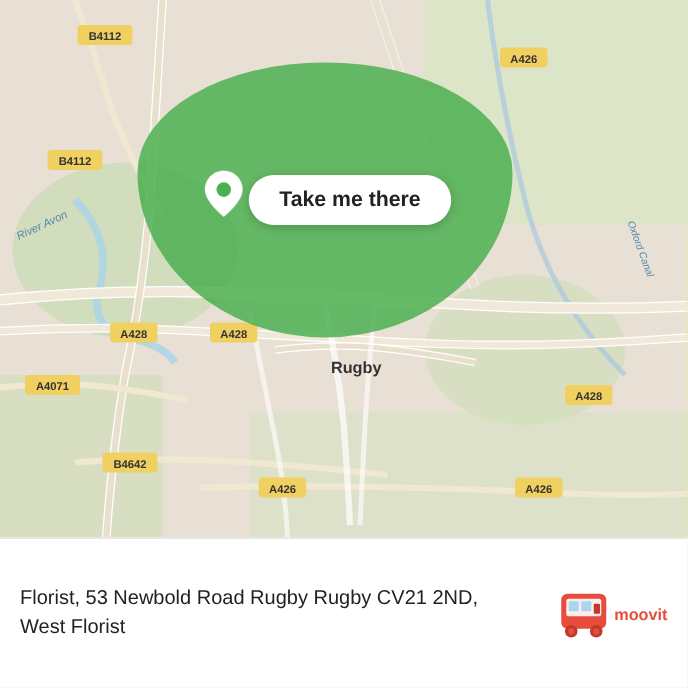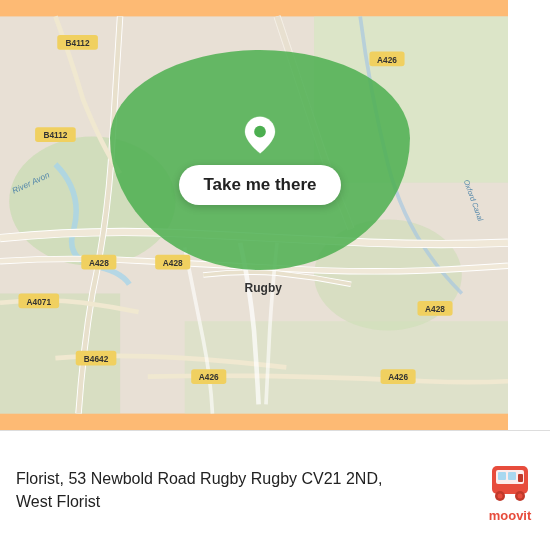--- a/index.html
+++ b/index.html
@@ -5,46 +5,46 @@
     * { margin: 0; padding: 0; box-sizing: border-box; }
     body {
       width: 550px;
       height: 550px;
       overflow: hidden;
       font-family: Arial, sans-serif;
       position: relative;
     }
 
     #map-container {
-      width: 508px;
+      width: 550px;
       height: 430px;
       position: relative;
       overflow: hidden;
-      background-color: #fdba74;
+      background-color: #bef264;
     }
 
     
     .map-svg {
       width: 100%;
       height: 100%;
       position: absolute;
       top: 0; left: 0;
     }
 
     
     .map-overlay-circle {
       position: absolute;
       top: 50px;
       left: 110px;
       width: 300px;
       height: 220px;
       background: rgba(76, 175, 80, 0.85);
       border-radius: 50% 50% 50% 50% / 40% 40% 60% 60%;
       display: flex;
-      flex-direction: column;
+      flex-direction: row;
       align-items: center;
       justify-content: center;
       z-index: 10;
     }
 
     .map-pin {
       width: 40px;
       height: 40px;
       margin-bottom: 10px;
     }
@@ -86,21 +86,21 @@
 
     .info-address {
       font-size: 16px;
       color: #222;
       font-weight: 500;
       line-height: 1.4;
     }
 
     .moovit-logo {
       display: flex;
-      flex-direction: column;
+      flex-direction: row;
       align-items: center;
       margin-left: 12px;
     }
 
     .moovit-icon {
       width: 48px;
       height: 48px;
     }
 
     .moovit-text {

